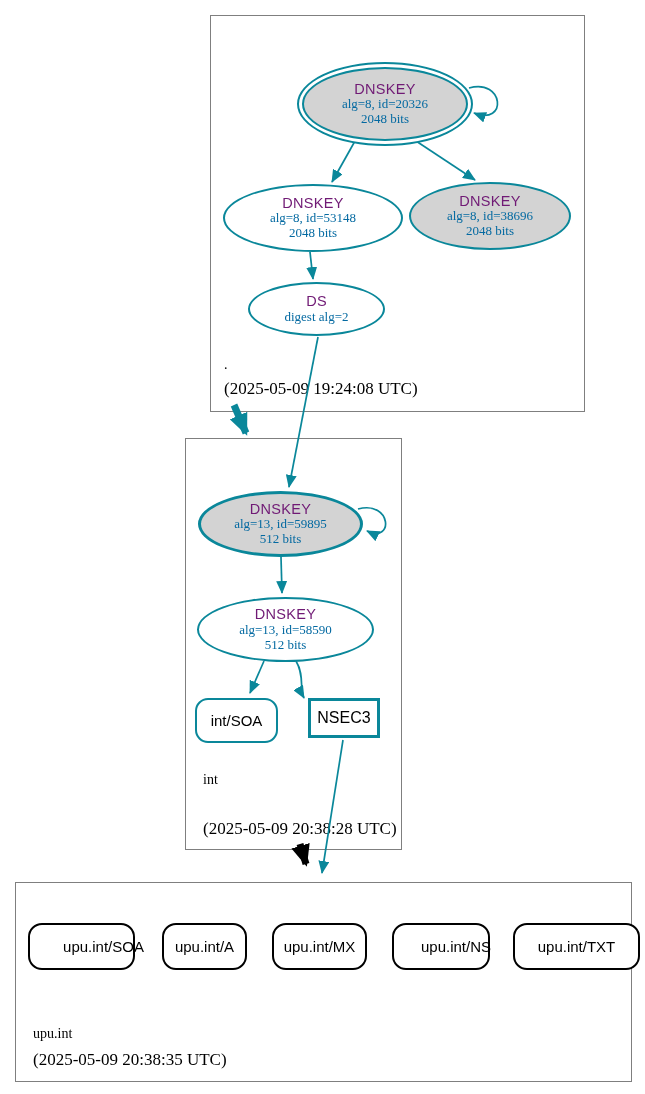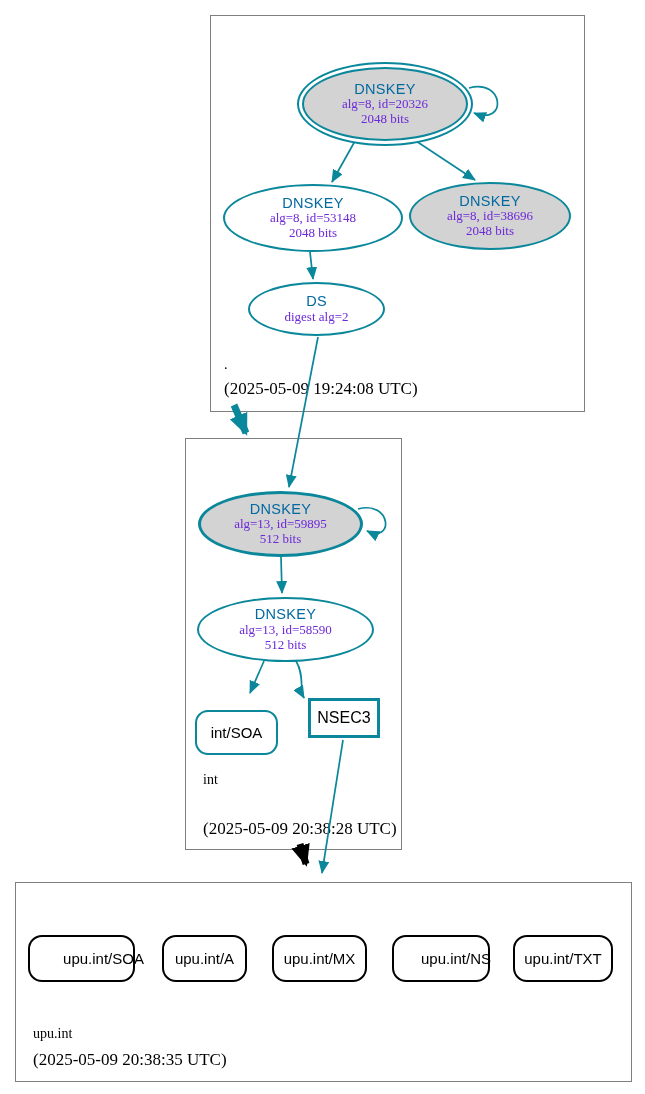--- a/index.html
+++ b/index.html
@@ -15,24 +15,24 @@
   .fat-teal{stroke:#0a879a;stroke-width:7;fill:none;}
   .fat-black{stroke:#000;stroke-width:7;fill:none;}
   
   .node{position:absolute;z-index:10;box-sizing:border-box;display:flex;align-items:center;justify-content:center;}
   .ellipse{border-radius:50%;border:2px solid #0a879a;background:#fff;}
   .ellipse.gray{background:#d3d3d3;}
   .ellipse.thick{border-width:3px;}
   .ellipse.double{border:2px solid #0a879a;background:#fff;}
   .ring{position:absolute;inset:3px;border-radius:50%;border:2px solid #0a879a;background:#d3d3d3;}
   .nodetext{position:relative;z-index:2;text-align:center;line-height:1.15;}
-  .nodetext .title{font-size:14.5px;color:#0369a1;letter-spacing:.3px;}
-  .nodetext .sub{font-family:"Liberation Serif",serif;font-size:13px;color:#6d28d9;}
+  .nodetext .title{font-size:14.5px;color:#701a75;letter-spacing:.3px;}
+  .nodetext .sub{font-family:"Liberation Serif",serif;font-size:13px;color:#0369a1;}
   
-  .rrset{border:2px solid #0a879a;border-radius:13px;background:#fff;font-size:15px;color:#000;margin-top:12px;}
+  .rrset{border:2px solid #0a879a;border-radius:13px;background:#fff;font-size:15px;color:#000;}
   .rrset.black{border-color:#000;border-radius:14px;}
   
   .nsec3{position:absolute;z-index:10;box-sizing:border-box;border:3px solid #0a879a;background:#fff;
          display:flex;flex-direction:row;}
   .nsec3 .strip{height:7px;border-bottom:3px solid #0a879a;}
   .nsec3 .nlabel{flex:1;display:flex;align-items:center;justify-content:center;font-size:16px;color:#000;}
 </style>
 </head>
 <body>
 
@@ -143,17 +143,17 @@
   </div>
   <div class="node rrset black" style="left:162px;top:923px;width:85px;height:47px;">
     <span>upu.int/A</span>
   </div>
   <div class="node rrset black" style="left:272px;top:923px;width:95px;height:47px;">
     <span>upu.int/MX</span>
   </div>
   <div class="node rrset black" style="left:392px;top:923px;width:98px;height:47px;padding-left:30px;">
     <span>upu.int/NS</span>
   </div>
-  <div class="node rrset black" style="left:513px;top:923px;width:100px;height:47px;">
+  <div class="node rrset black" style="left:513px;top:923px;width:127px;height:47px;">
     <span>upu.int/TXT</span>
   </div>
 
 </div>
 
 </body></html>

